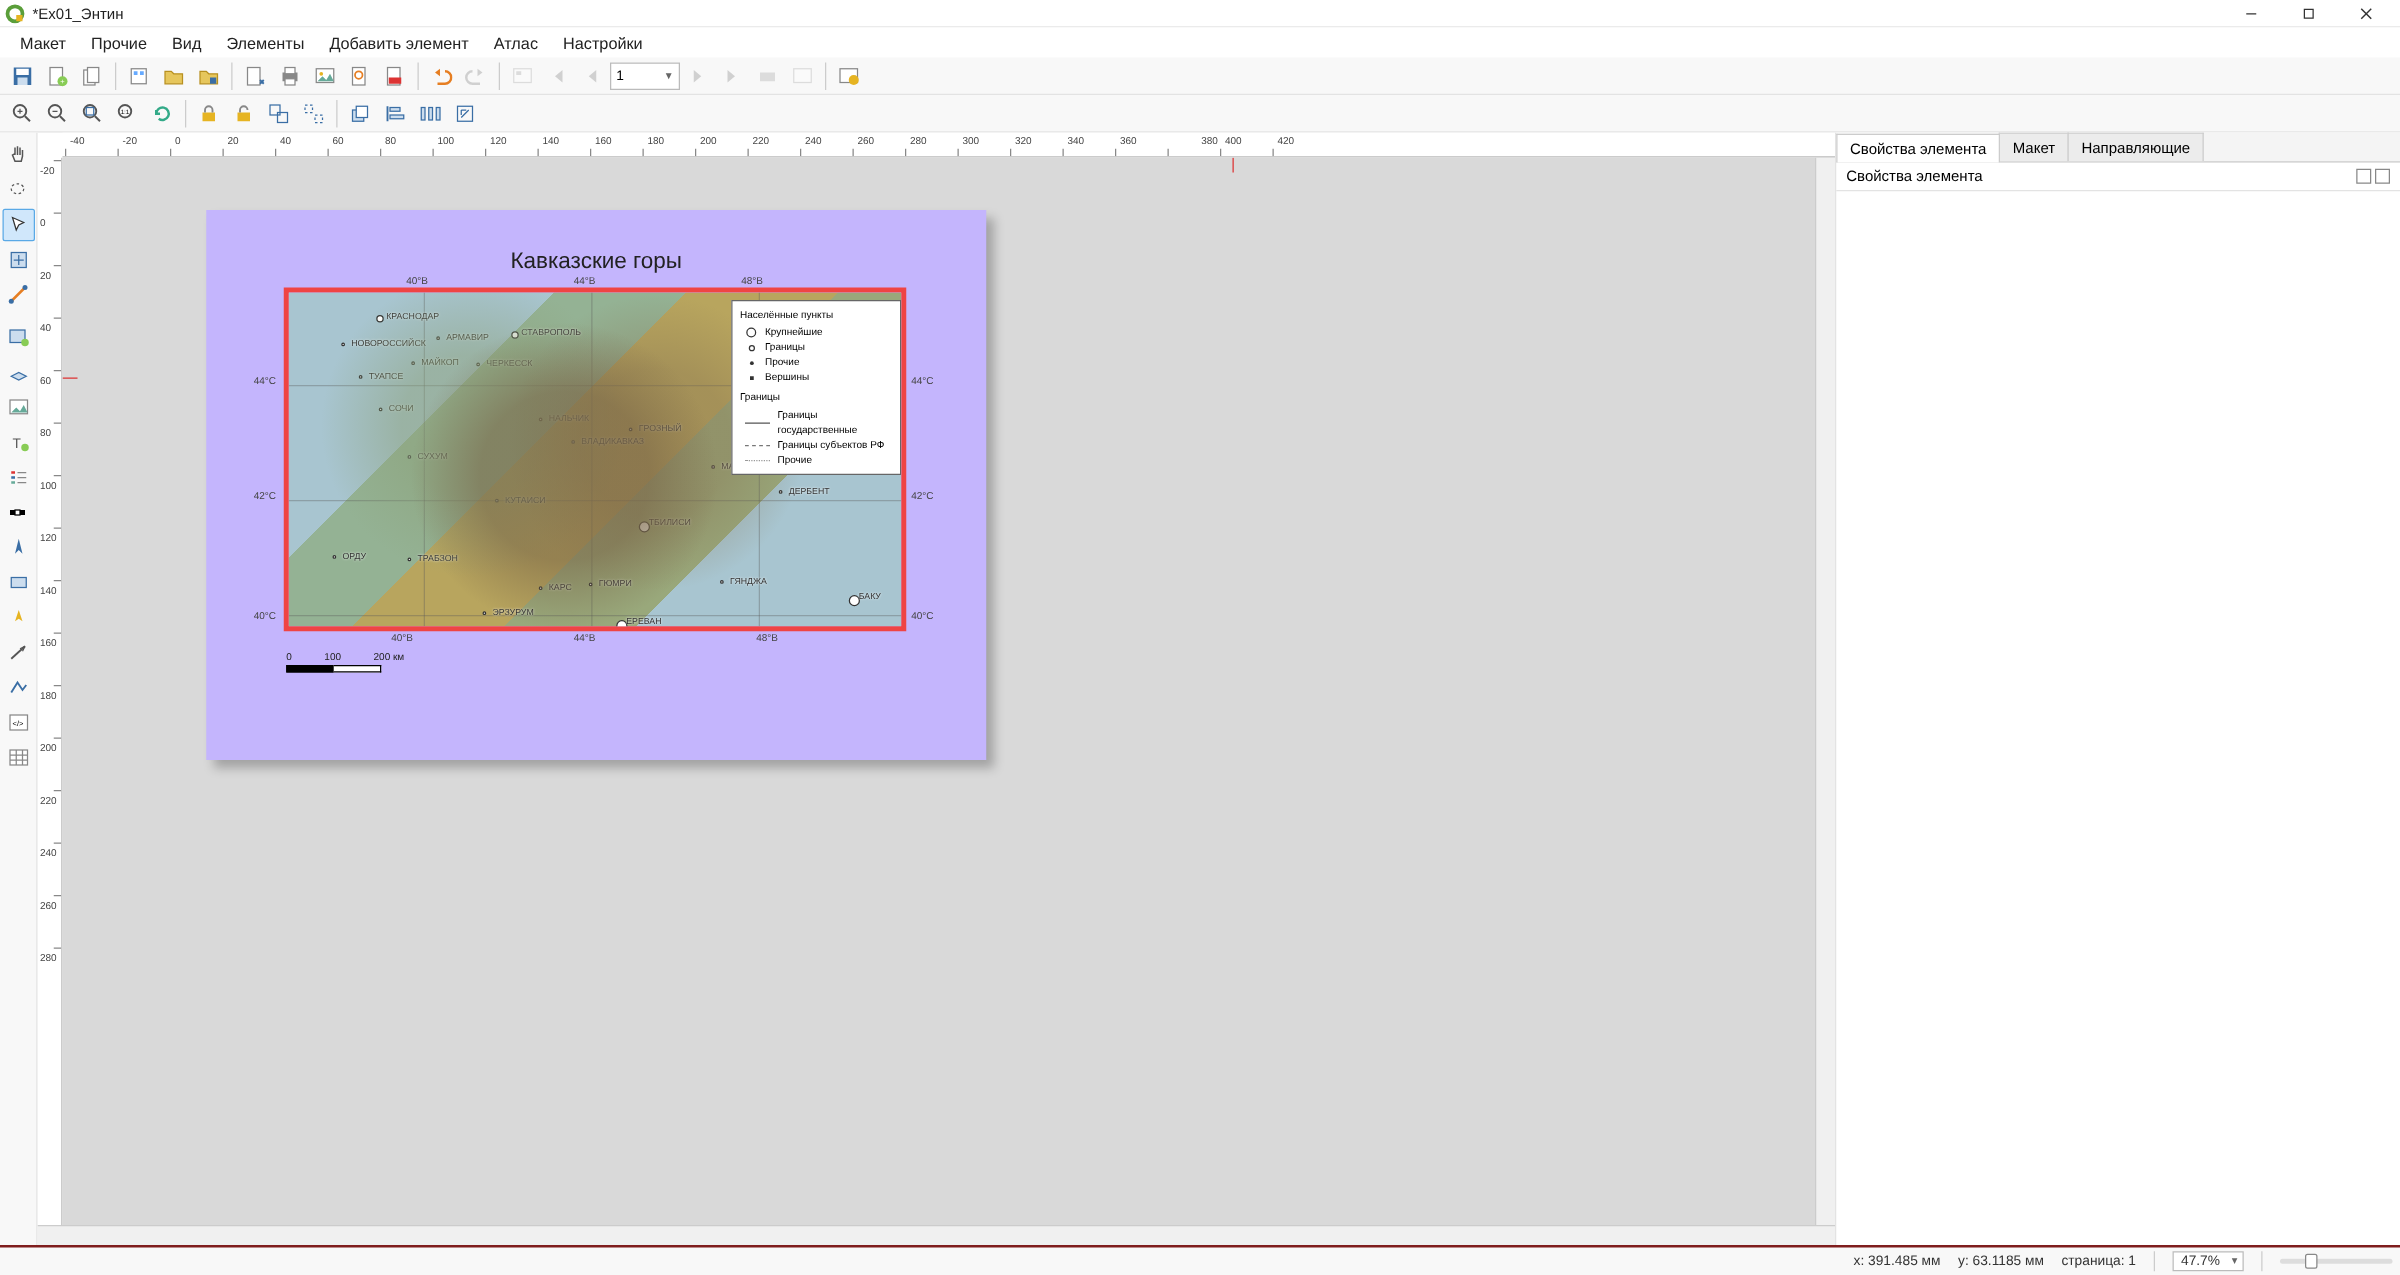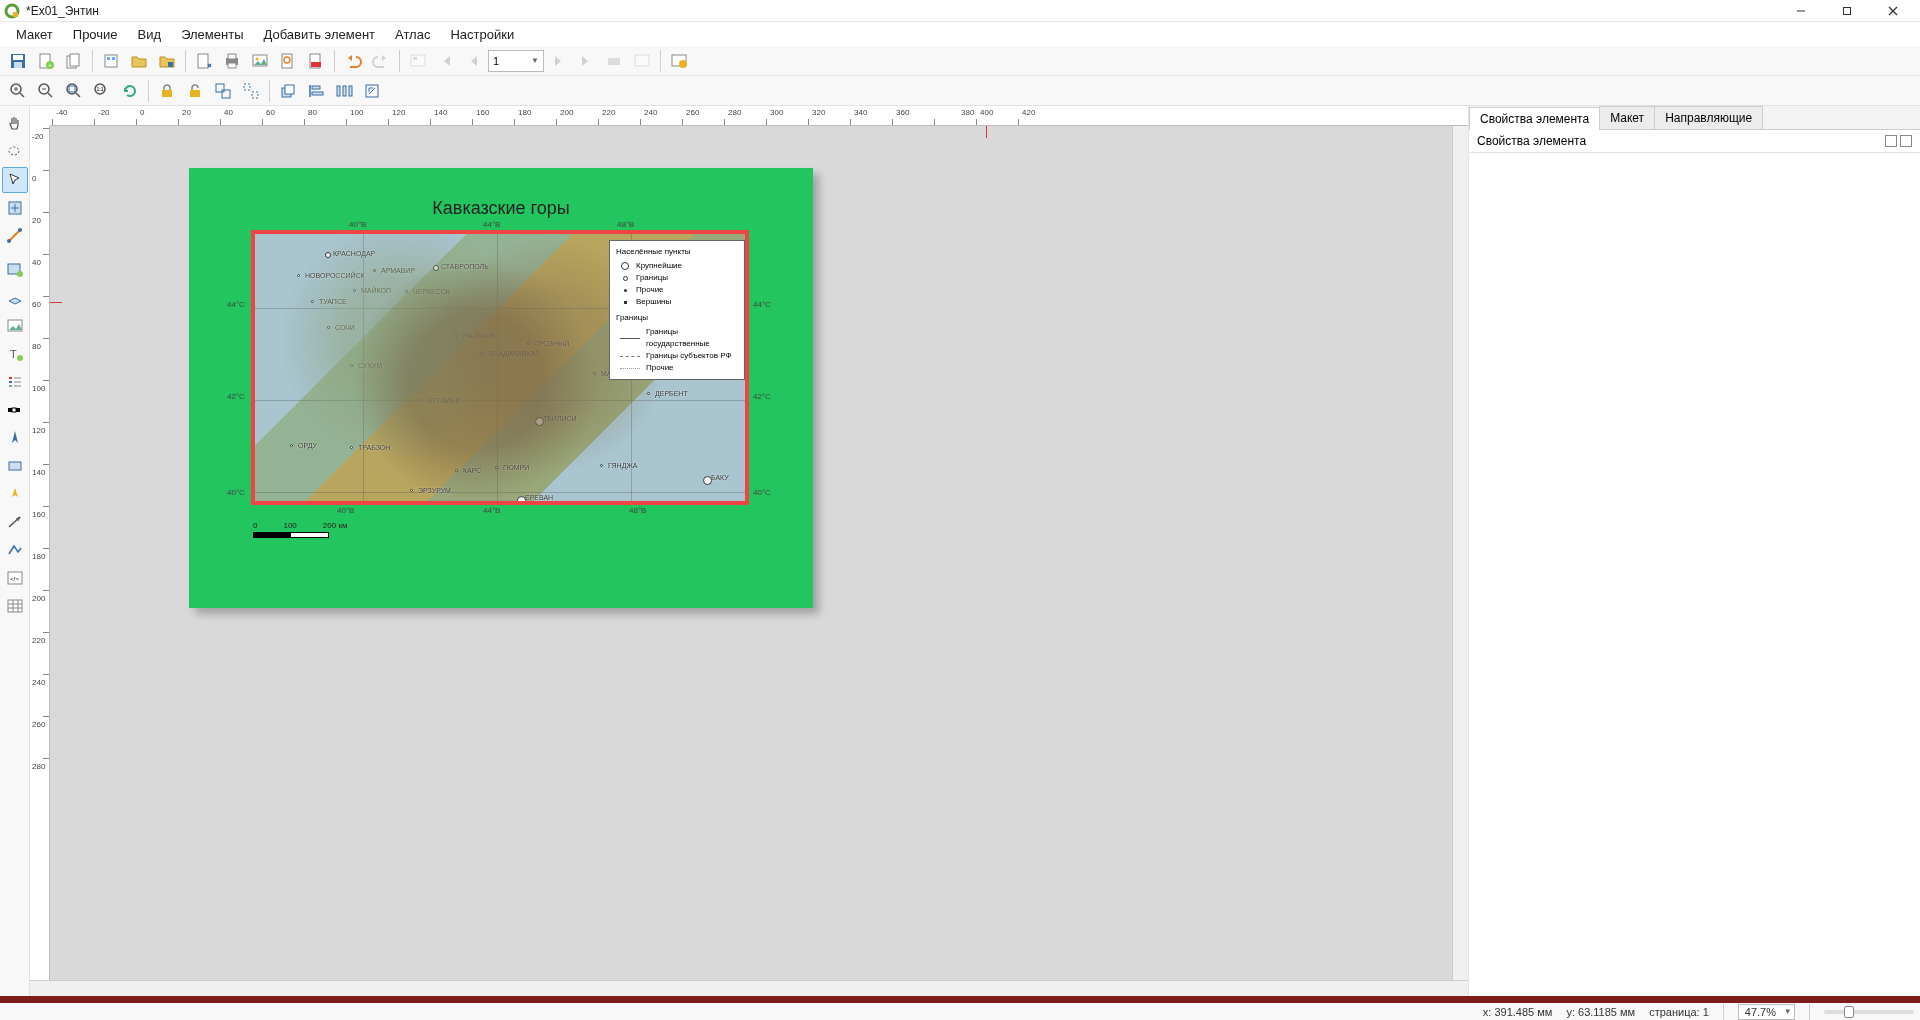--- a/index.html
+++ b/index.html
@@ -36,21 +36,21 @@
 
 .canvaswrap { flex: 1; display: flex; flex-direction: column; overflow: hidden; }
 .rulers-and-canvas { flex: 1; display: flex; overflow: hidden; }
 .ruler-h { height: 20px; background: #fff; border-bottom: 1px solid #bbb; position: relative; margin-left: 20px; overflow: hidden; }
 .ruler-v { width: 20px; background: #fff; border-right: 1px solid #bbb; position: relative; overflow: hidden; }
 .ruler-tick { position: absolute; font-size: 8px; color: #444; }
 .ruler-h .ruler-tick { top: 2px; }
 .ruler-v .ruler-tick { left: 2px; transform-origin: left top; }
 
 .canvas { flex: 1; background: #d9d9d9; position: relative; overflow: hidden; }
-.page { position: absolute; left: 115px; top: 42px; width: 624px; height: 440px; background: #22c55e; box-shadow: 6px 6px 8px rgba(0,0,0,0.25); margin-left: 24px; }
+.page { position: absolute; left: 115px; top: 42px; width: 624px; height: 440px; background: #c4b5fd; box-shadow: 6px 6px 8px rgba(0,0,0,0.25); }
 
 .map-title { position: absolute; top: 30px; left: 0; width: 100%; text-align: center; font-size: 18px; font-weight: 500; color: #222; }
 
 .mapframe { position: absolute; left: 62px; top: 62px; width: 498px; height: 275px; border: 4px solid #ef4444; overflow: hidden; }
 .mapbg { width: 100%; height: 100%; background:
   linear-gradient(135deg, #a8c5d0 0 28%, #94b294 28% 42%, #b8a55e 42% 58%, #99a87b 58% 72%, #a8c5d0 72% 100%);
   position: relative; }
 .mapbg::after{content:"";position:absolute;inset:0;background:
   radial-gradient(circle at 45% 55%, rgba(120,100,70,0.55) 0 22%, transparent 40%),
   radial-gradient(circle at 60% 45%, rgba(135,115,80,0.4) 0 18%, transparent 36%),
@@ -87,21 +87,21 @@
 
 .rightpanel { width: 452px; background: #fff; border-left: 1px solid #e3e3e3; display: flex; flex-direction: column; }
 .rtabs { display: flex; border-bottom: 1px solid #ccc; background:#f4f4f4;}
 .rtab { padding: 4px 10px; font-size: 12px; border: 1px solid #ccc; border-bottom: none; background: #ececec; margin-right:-1px; cursor:default;}
 .rtab.active { background: #fff; position:relative; top:1px;}
 .rpanelhdr { padding: 4px 8px; font-size: 12px; border-bottom: 1px solid #e3e3e3; display:flex; justify-content:space-between; align-items:center;}
 .rpanelhdr .icons{display:flex; gap:3px;}
 .rpanelhdr .icons div{width:12px;height:12px;border:1px solid #888;}
 
 
-.statusbar { height: 24px; border-top: 7px solid #7f1d1d; background: #f8f8f8; display: flex; align-items: center; justify-content: flex-end; padding: 0 6px; font-size: 11px; color: #333; gap: 14px; }
+.statusbar { height: 24px; border-top: 2px solid #7f1d1d; background: #f8f8f8; display: flex; align-items: center; justify-content: flex-end; padding: 0 6px; font-size: 11px; color: #333; gap: 14px; }
 .statusbar .sep { width:1px; height:16px; background:#ccc; }
 .statusbar .zoomcombo { border: 1px solid #bbb; padding: 1px 18px 1px 6px; background: #fff; position:relative;}
 .statusbar .zoomcombo::after{content:"▾"; position:absolute; right:4px; font-size:9px; color:#666;}
 .statusbar .slider { width: 90px; height: 4px; background: #ddd; border-radius: 2px; position: relative; }
 .statusbar .slider .thumb { position: absolute; left: 22%; top: -4px; width: 10px; height: 12px; background: #fff; border: 1px solid #888; border-radius: 2px; }
 
 
 .ic { width: 18px; height: 18px; display:block; }
 </style>
 </head>

